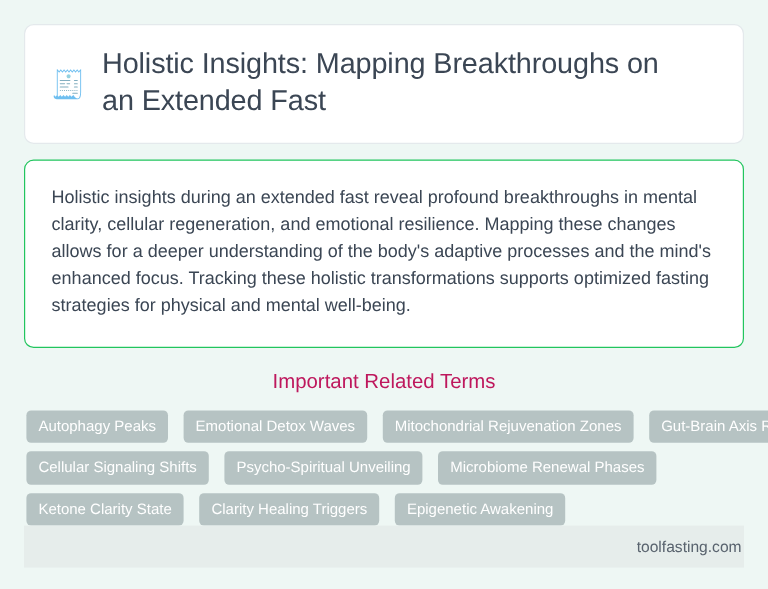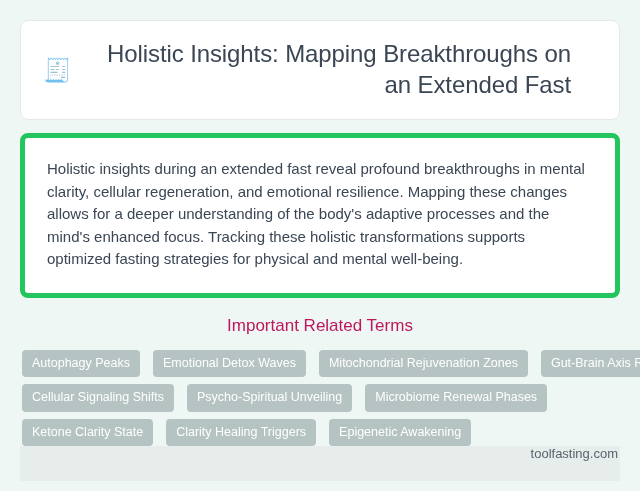--- a/index.html
+++ b/index.html
@@ -48,33 +48,33 @@
   .doc-icon {
     font-size: 23px;
     line-height: 1;
     flex: 0 0 auto;
     width: 26px;
     text-align: center;
   }
 
   .page-title {
     flex: 1 1 auto;
-    text-align: right;
+    text-align: left;
     font-size: 24px;
     font-weight: 400;
     line-height: 1.28;
     color: #3b4654;
     letter-spacing: -0.1px;
     padding-right: 26px;
   }
 
   
   .desc-card {
     background: #ffffff;
-    border: 5px solid #22c55e;
+    border: 1px solid #22c55e;
     border-radius: 8px;
     margin-top: 13px;
     padding: 20px 22px 22px 22px;
     flex: 0 0 auto;
   }
 
   .desc-text {
     font-size: 15px;
     line-height: 22.6px;
     color: #3b4654;
@@ -117,21 +117,21 @@
     white-space: nowrap;
     flex: 0 0 auto;
   }
 
   
   .footer {
     margin-top: auto;
     background: #e6edeb;
     height: 35px;
     display: flex;
-    align-items: flex-start;
+    align-items: center;
     justify-content: flex-end;
     padding: 0 2px 0 10px;
     flex: 0 0 auto;
   }
 
   .footer-text {
     font-size: 13px;
     color: #59636e;
   }
 

